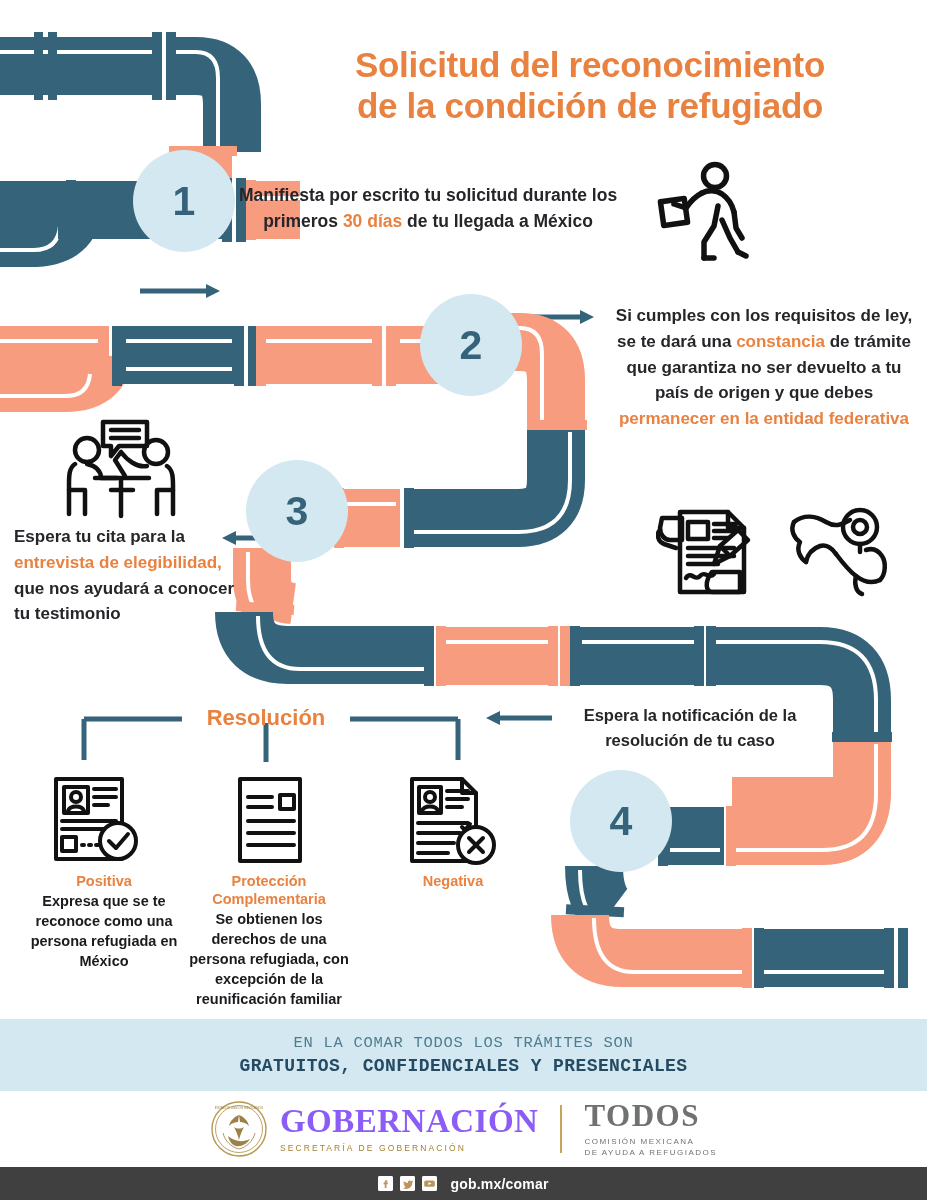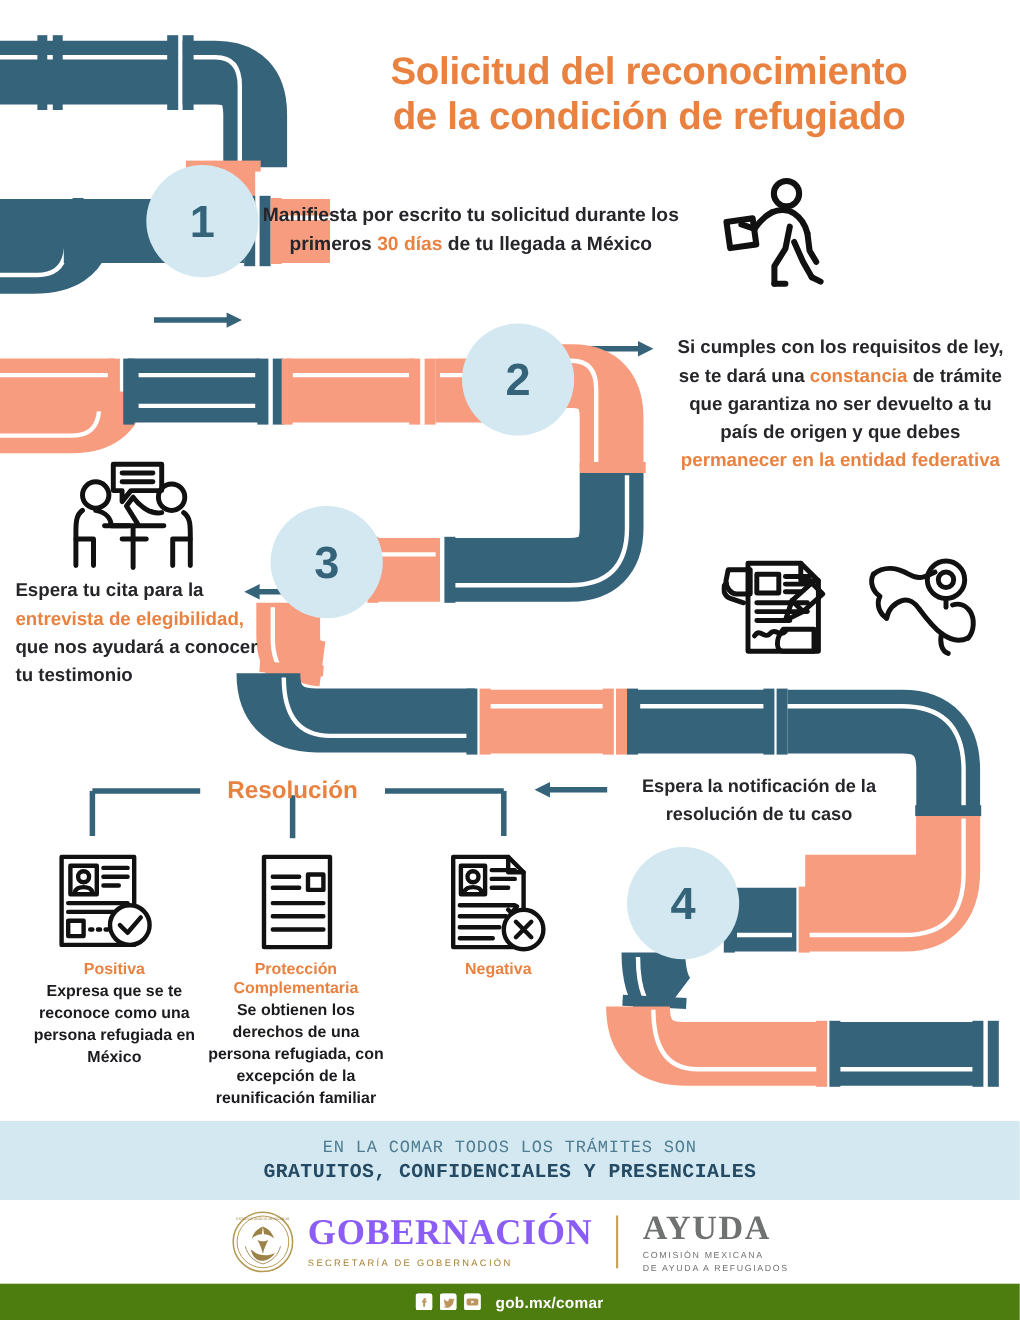--- a/index.html
+++ b/index.html
@@ -75,21 +75,21 @@
   .gob-main { color:#8b5cf6; font-family:"Liberation Serif", serif; font-size:33px; font-weight:bold; letter-spacing:0.5px; line-height:1; }
   .gob-sub { color:#A57F2C; font-size:8.5px; letter-spacing:2.1px; margin-top:5px; font-weight:normal; }
   .v-sep { width:2px; height:48px; background:#c8a35a; margin:0 22px; }
   .comar-block { text-align:left; }
   .comar-main { color:#6F7271; font-family:"Liberation Serif", serif; font-size:31px; font-weight:bold; letter-spacing:1.5px; line-height:1; }
   .comar-sub { color:#6F7271; font-size:8px; letter-spacing:1.5px; margin-top:5px; line-height:1.4; font-weight:normal; }
 
   
   .goldbar {
     position:absolute; left:0; top:1167px; width:927px; height:33px;
-    background:#4d7c0f; display:flex; align-items:center; justify-content:center;
+    background:#404040; display:flex; align-items:center; justify-content:center;
     gap:7px; z-index:7;
   }
   .soc {
     width:15px; height:15px; border-radius:2px; background:#fff;
     display:flex; align-items:center; justify-content:center;
     color:#BC955C; font-size:11px; font-weight:bold;
   }
   .soc svg { display:block; }
   .gob-url { color:#fff; font-size:14px; font-weight:bold; margin-left:6px; letter-spacing:0.2px; }
 </style>
@@ -431,21 +431,21 @@
         <path d="M45 33 c-2 8 -8 14 -16 16"></path>
       </g>
       <text x="29" y="9" font-family="Liberation Sans, sans-serif" font-size="3.2" fill="#9C8247" text-anchor="middle">ESTADOS UNIDOS MEXICANOS</text>
     </svg>
     <div class="gob-block">
       <div class="gob-main">GOBERNACIÓN</div>
       <div class="gob-sub">SECRETARÍA DE GOBERNACIÓN</div>
     </div>
     <div class="v-sep"></div>
     <div class="comar-block">
-      <div class="comar-main">AYUDA</div>
+      <div class="comar-main">TODOS</div>
       <div class="comar-sub">
         <div>COMISIÓN MEXICANA</div>
         <div>DE AYUDA A REFUGIADOS</div>
       </div>
     </div>
   </div>
 
   <div class="goldbar">
     <span class="soc">
       <svg width="15" height="15" viewBox="0 0 15 15" xmlns="http://www.w3.org/2000/svg">

